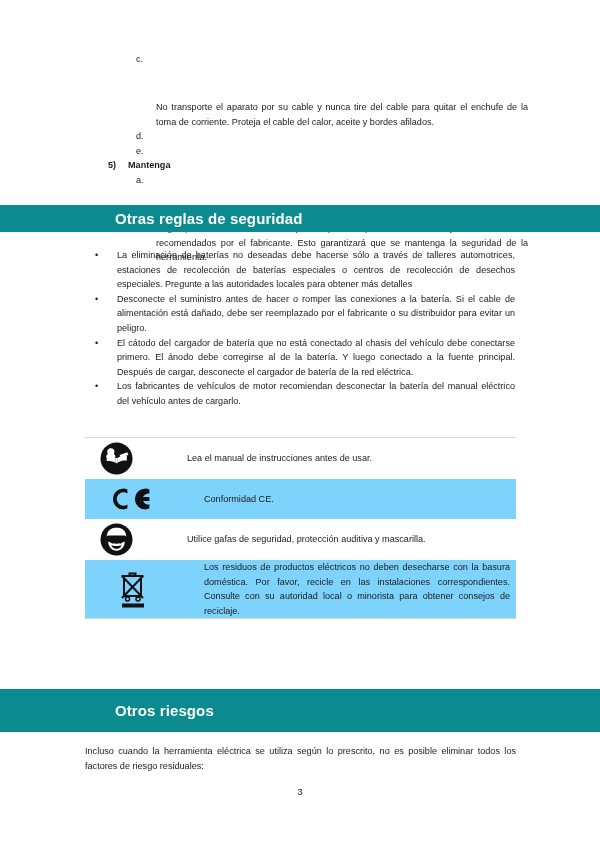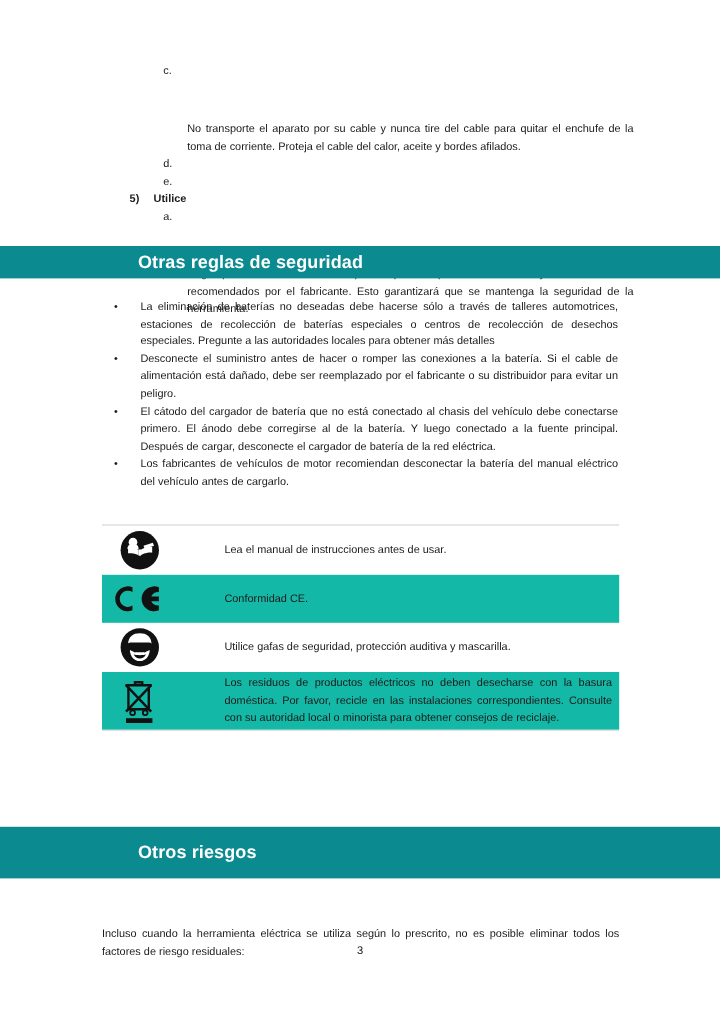--- a/index.html
+++ b/index.html
@@ -126,21 +126,21 @@
     border-top: 1px solid #d8d8d8;
     border-bottom: 1px solid #d8d8d8;
     box-sizing: border-box;
   }
   .sym-row {
     display: flex;
     align-items: center;
     min-height: 40px;
     box-sizing: border-box;
   }
-  .sym-row.shaded { background: #14b8a6; }
+  .sym-row.shaded { background: #7dd3fc; padding-left: 17px; }
   .sym-icon {
     flex: 0 0 62px;
     width: 62px;
     display: flex;
     align-items: center;
     justify-content: center;
     padding: 4px 0;
   }
   .sym-text {
     flex: 1 1 auto;
@@ -155,21 +155,20 @@
 
   
   .closing {
     position: absolute;
     left: 85px;
     top: 744px;
     width: 431px;
     font-size: 9.1px;
     line-height: 14.6px;
     text-align: justify;
-    margin-top: 27px;
   }
 
   
   .page-number {
     position: absolute;
     left: 0;
     top: 787px;
     width: 600px;
     text-align: center;
     font-size: 9.3px;
@@ -192,21 +191,21 @@
       <li class="li-row li-sub">
         <span class="marker">d.</span>
       </li>
 
       <li class="li-row li-sub">
         <span class="marker">e.</span>
       </li>
 
       <li class="li-row li-num">
         <span class="marker">5)</span>
-        <span class="text">Utilice</span>
+        <span class="text">Mantenga</span>
       </li>
 
       <li class="li-row li-sub">
         <span class="marker">a.</span>
         <span class="text">Haga que su herramienta sea reparada por una persona cualificada y utilice recambios recomendados por el fabricante. Esto garantizará que se mantenga la seguridad de la herramienta.</span>
       </li>
 
     </ul>
   </div>
 

